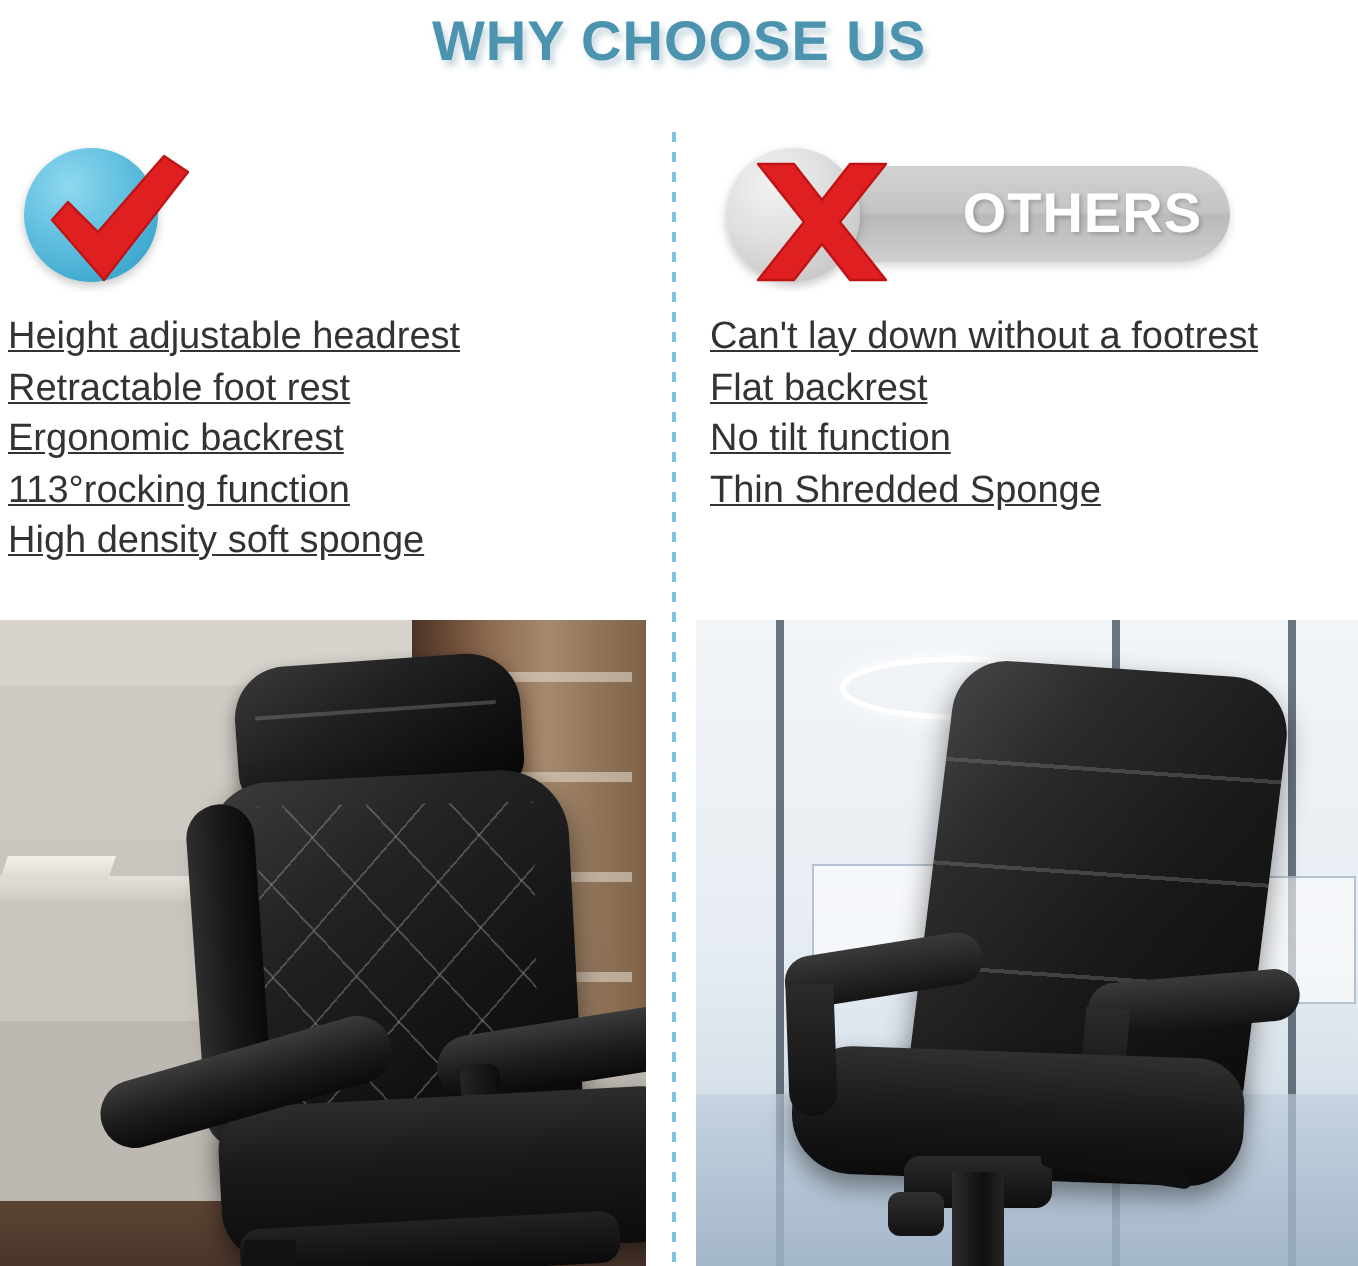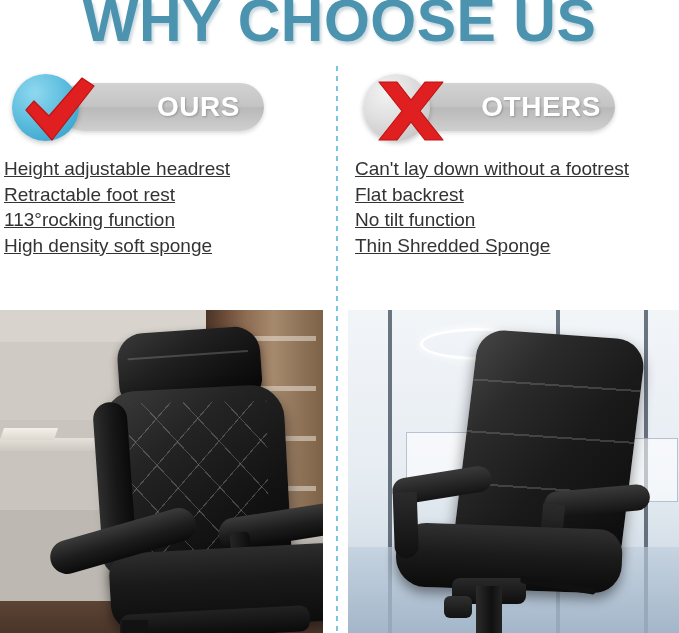--- a/index.html
+++ b/index.html
@@ -20,21 +20,21 @@
     position: absolute;
     top: 0;
     left: 0;
     width: 679px;
     height: 52px;
     display: flex;
     align-items: flex-start;
     justify-content: center;
   }
   .title {
-    font-size: 59px;
+    font-size: 28px;
     font-weight: bold;
     letter-spacing: 0.5px;
     color: #4b93ae;
     line-height: 44px;
     margin-top: -1px;
     text-shadow: 2px 3px 3px rgba(140,170,185,0.45);
     white-space: nowrap;
   }
 
   
@@ -362,32 +362,30 @@
 
 <div class="title-wrap">
   <div class="title">WHY CHOOSE US</div>
 </div>
 
 <div class="divider"></div>
 
 <div class="col col-left">
 
   <div class="badge">
-    <div class="pill pill-left">
-      <span class="pill-text">OURS</span>
-    </div>
     <div class="circle circle-blue"></div>
     <svg class="mark-svg" width="110" height="80" viewBox="0 0 110 80">
       <path d="M22 40 L30 31 L45 46 L78 8 L90 16 L48 70 Z" fill="#e01f20" stroke="#c01314" stroke-width="1.2" stroke-linejoin="round"></path>
     </svg>
   </div>
 
   <div class="features">
     <div>Height adjustable headrest</div>
     <div>Retractable foot rest</div>
+    <div>Ergonomic backrest</div>
     <div>113°rocking function</div>
     <div>High density soft sponge</div>
   </div>
 
 </div>
 
 <div class="col col-right">
 
   <div class="badge">
     <div class="pill pill-right">

